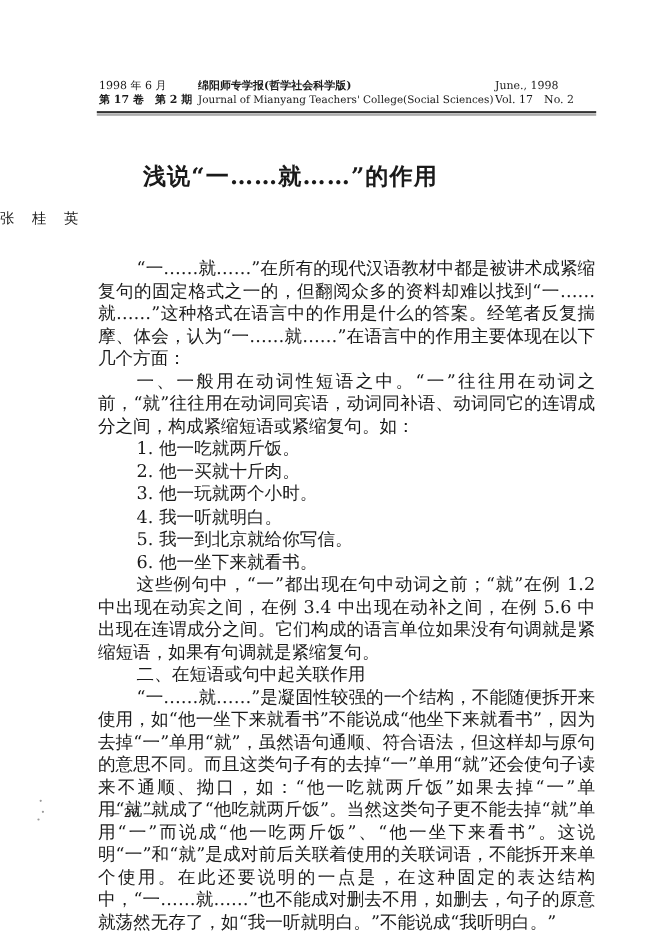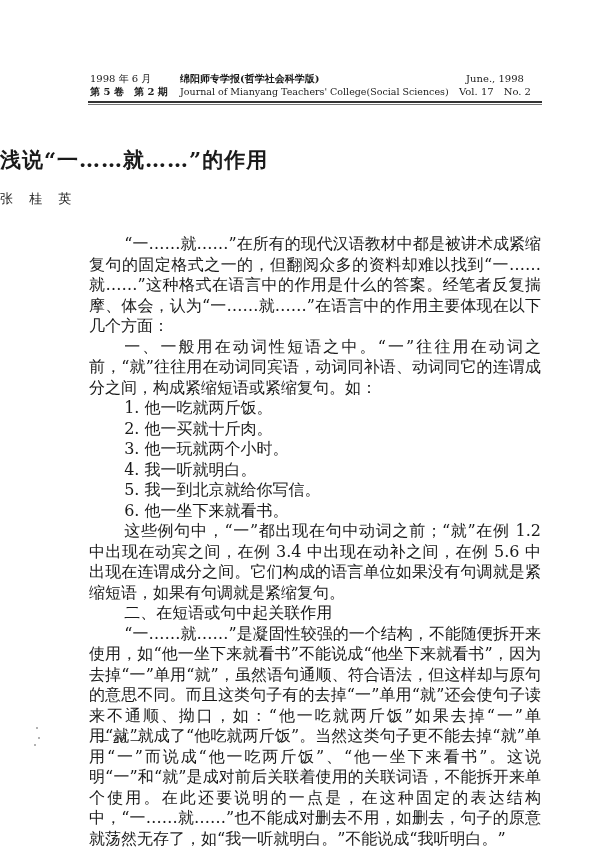--- a/index.html
+++ b/index.html
@@ -8,43 +8,43 @@
       background: #ffffff;
       position: relative;
       overflow: hidden;
       font-family: "DejaVu Serif", "Liberation Serif", serif;
       color: #1a1a1a;
     }
     .header { position: absolute; left: 90px; top: 72px; width: 450px; font-size: 10px; line-height: 13px; }
     .hrow { display: flex; justify-content: space-between; align-items: baseline; }
     .hrow .c { text-align: left; flex: 1; }
     .hrow .l { width: 90px; }
-    .hrow .r { width: 90px; text-align: center; }
+    .hrow .r { width: 90px; text-align: left; }
     .hrule { position: absolute; left: 88px; top: 101px; width: 454px; height: 0; border-top: 2px solid #333; }
     .hrule2 { position: absolute; left: 88px; top: 104px; width: 454px; height: 0; border-top: 1px solid #777; }
-    .title { position: absolute; left: 0; top: 146px; width: 528px; font-size: 21px; font-weight: bold; letter-spacing: 1px; }
+    .title { position: absolute; left: 0; top: 146px; width: 528px; text-align: center; font-size: 21px; font-weight: bold; letter-spacing: 1px; }
     .author { position: absolute; left: 0; top: 190px; width: 600px; text-align: left; font-size: 13px; letter-spacing: 6px; }
     .body { position: absolute; left: 89px; top: 234px; width: 452px; font-size: 16px; line-height: 20.5px; text-align: justify; }
     .body p { margin: 0; }
     .indent { text-indent: 2.2em; }
     .item { padding-left: 2.2em; }
     .pagenum { position: absolute; left: 98px; top: 733px; font-size: 11px; text-align: center; }
     .speck { position: absolute; width: 2px; height: 2px; background: #999; border-radius: 1px; }
   </style>
 </head>
 <body>
 
 <div class="header">
   <div class="hrow">
     <span class="l">1998 年 6 月</span>
     <span class="c" style="font-weight:bold;">绵阳师专学报(哲学社会科学版)</span>
     <span class="r">June., 1998</span>
   </div>
   <div class="hrow">
-    <span class="l" style="font-weight:bold;">第 5 卷　第 2 期</span>
+    <span class="l" style="font-weight:bold;">第 17 卷　第 2 期</span>
     <span class="c" style="font-size:9.5px;">Journal of Mianyang Teachers' College(Social Sciences)</span>
     <span class="r">Vol. 17　No. 2</span>
   </div>
 </div>
 <div class="hrule"></div>
 <div class="hrule2"></div>
 
 <div class="title">浅说“一……就……”的作用</div>
 <div class="author">张 桂 英</div>
 

